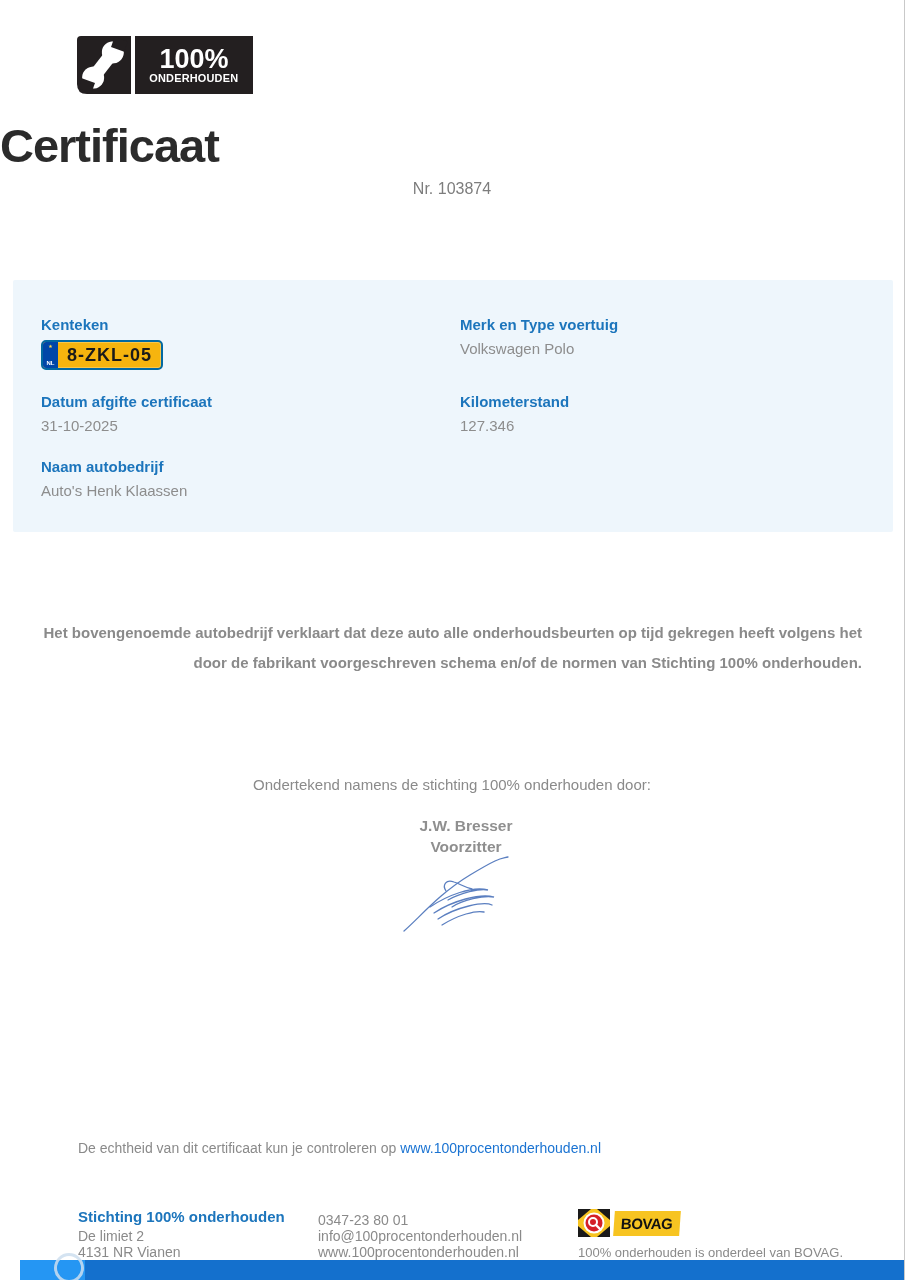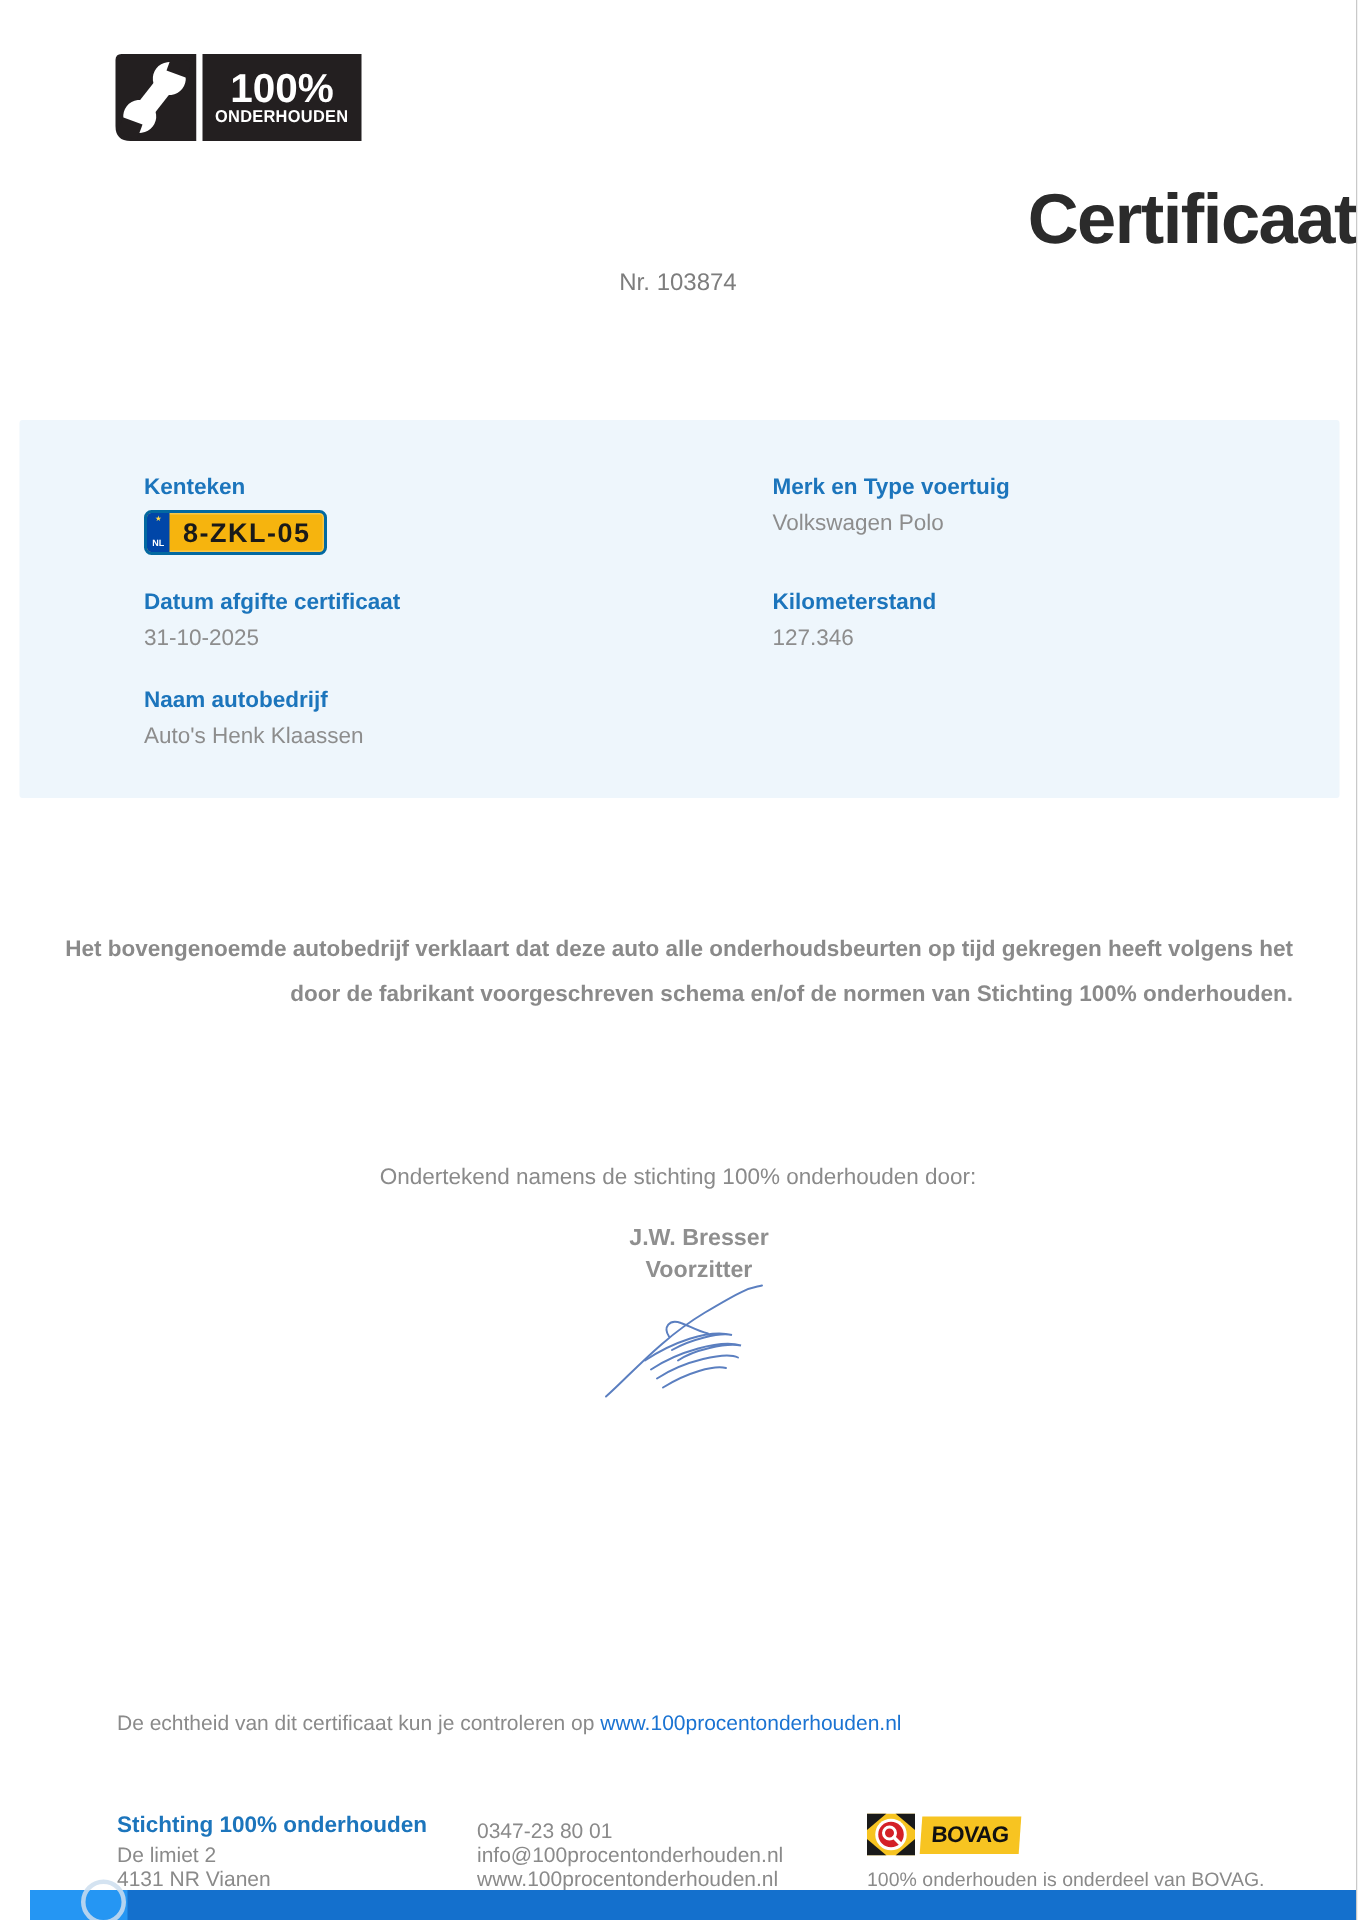--- a/index.html
+++ b/index.html
@@ -14,36 +14,36 @@
     --text_gray:#8a8a8a;
   }
   *{box-sizing:border-box;margin:0;padding:0;}
   body{background:#fff;font-family:"Liberation Sans",sans-serif;}
   .page{position:relative;width:905px;height:1280px;background:#fff;overflow:hidden;
         border-right:1px solid #c9c9c9;}
 
   
   .logo{position:absolute;left:75px;top:36px;display:flex;gap:4px;}
   .logo-icon{width:56px;height:58px;display:block;}
-  .logo-text{width:106px;height:58px;background:var(--logo_black);color:#fff;
+  .logo-text{width:118px;height:58px;background:var(--logo_black);color:#fff;
              display:flex;flex-direction:column;align-items:center;justify-content:center;}
   .logo-percent{font-size:27px;font-weight:bold;line-height:26px;}
   .logo-word{font-size:11.5px;font-weight:bold;letter-spacing:0.2px;transform:scaleX(0.95);}
 
   
-  .title{position:absolute;top:118px;left:0;width:100%;text-align:right;
+  .title{position:absolute;top:118px;left:0;width:100%;text-align:left;
          font-size:47px;font-weight:bold;color:#2b2b2b;letter-spacing:-1px;}
   .cert-number{position:absolute;top:180px;left:0;width:100%;text-align:center;
          font-size:16px;color:#7d7d7d;}
 
   
   .infobox{position:absolute;left:13px;top:280px;width:880px;height:252px;
            background:var(--infobox_bg);border-radius:2px;}
   .infobox-grid{display:grid;grid-template-columns:419px 1fr;grid-template-rows:77px 65px auto;
-                padding:36px 0 0 65px;margin-left:18px;}
+                padding:36px 0 0 28px;}
   .field-label{color:var(--accent_blue);font-weight:bold;font-size:15px;margin-bottom:7px;}
   .field-value{color:#8d8d8d;font-size:15px;}
 
   
   .plate{margin-top:2px;width:122px;height:30px;background:var(--plate_yellow);
          border:2px solid #0369a1;border-radius:5px;display:flex;overflow:hidden;
          box-shadow:inset 0 0 0 1px rgba(255,255,255,0.25);}
   .plate-band{width:15px;background:#0046a8;color:#fff;display:flex;flex-direction:column;
               align-items:center;justify-content:space-between;padding:2px 0 1px;}
   .plate-stars{font-size:5px;line-height:5px;color:#ffd84d;}

